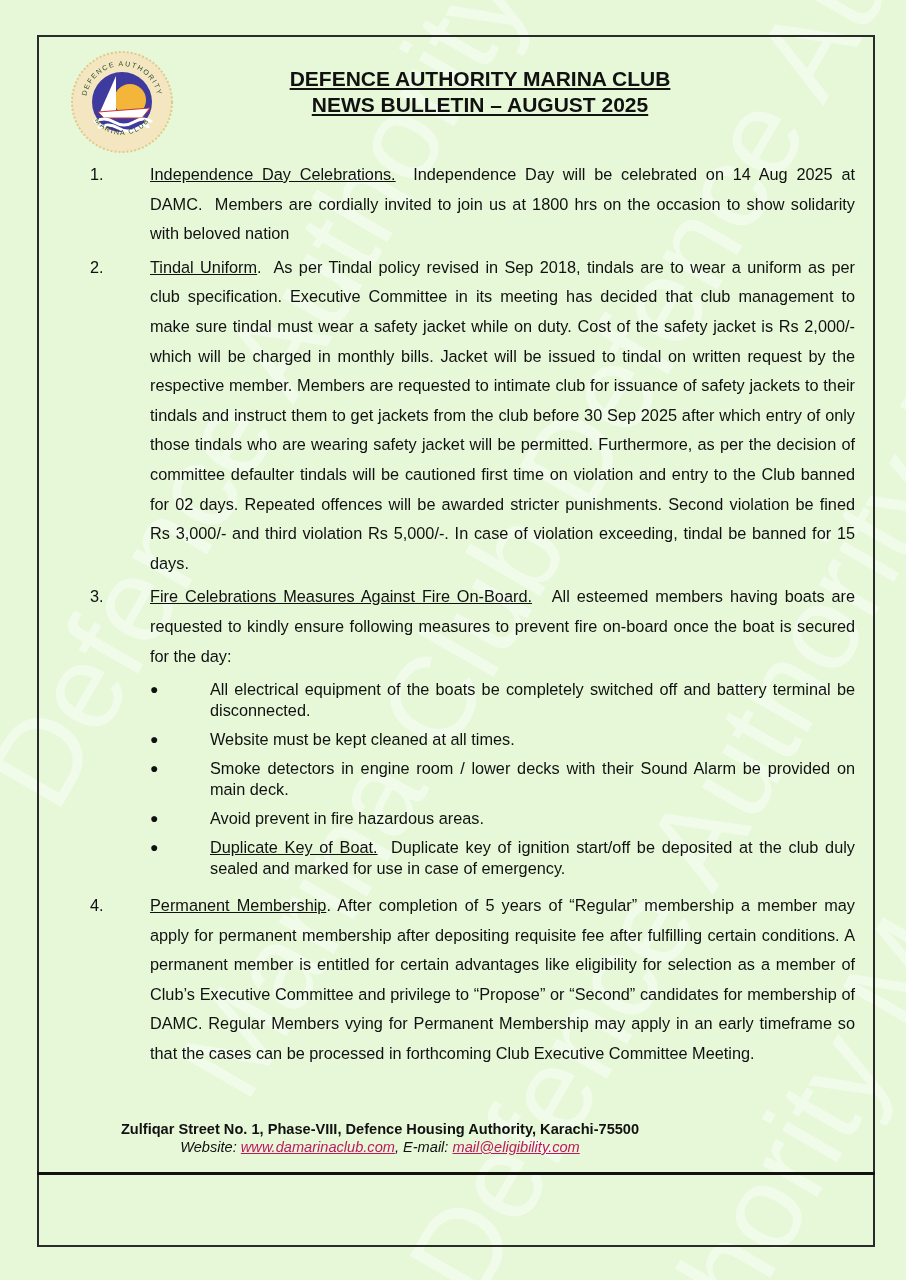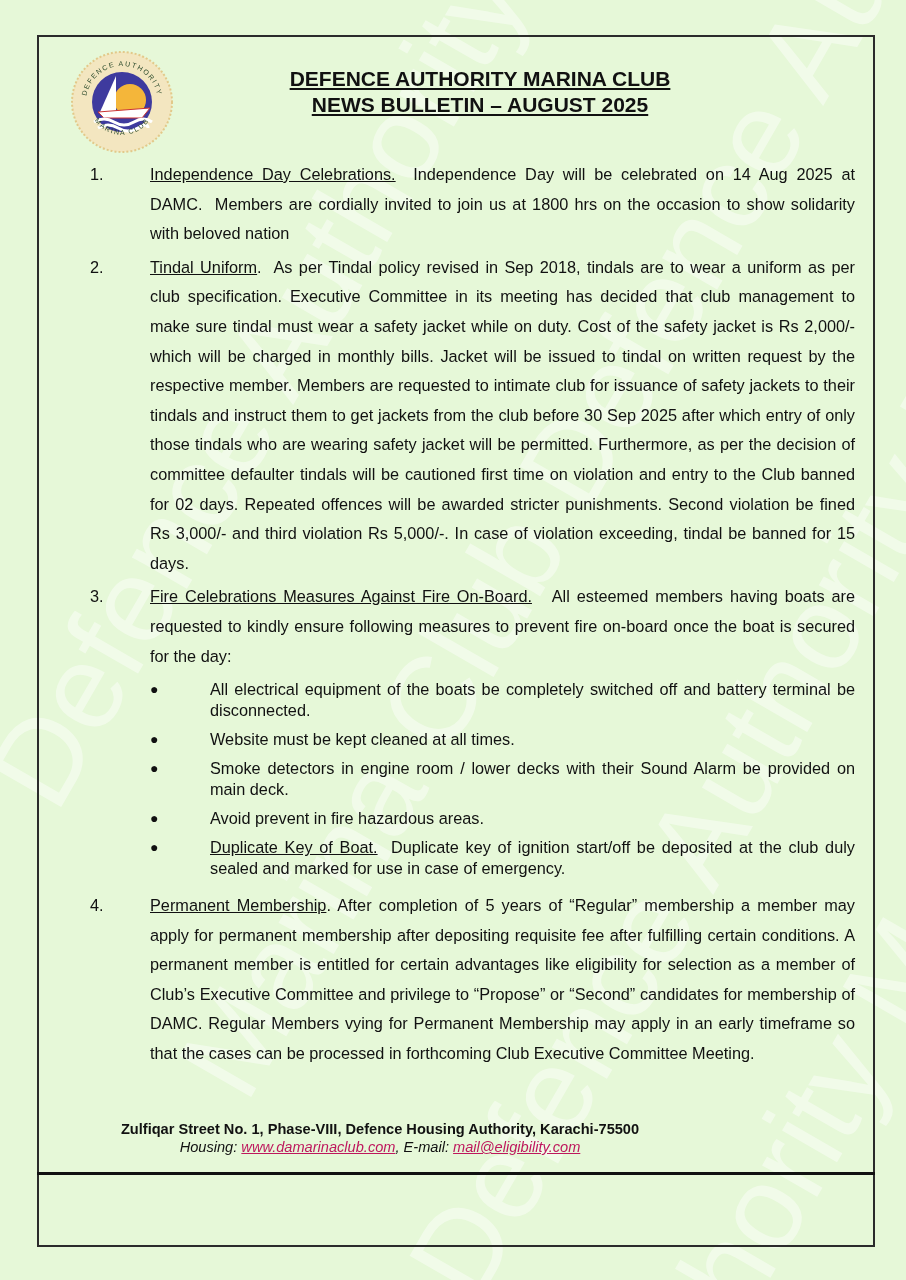--- a/index.html
+++ b/index.html
@@ -152,15 +152,15 @@
       <span class="head">Permanent Membership</span><span>. After completion of 5 years of “Regular” membership a member may apply for permanent membership after depositing requisite fee after fulfilling certain conditions. A permanent member is entitled for certain advantages like eligibility for selection as a member of Club’s Executive Committee and privilege to “Propose” or “Second” candidates for membership of DAMC. Regular Members vying for Permanent Membership may apply in an early timeframe so that the cases can be processed in forthcoming Club Executive Committee Meeting.</span>
     </div>
   </div>
 </div>
 
 <div class="footer-line"></div>
 
 <div class="footer">
   <div class="b">Zulfiqar Street No. 1, Phase-VIII, Defence Housing Authority, Karachi-75500</div>
   <div class="web">
-    <span>Housing: </span><a>www.damarinaclub.com</a><span>, E-mail: </span><a>mail@eligibility.com</a>
+    <span>Website: </span><a>www.damarinaclub.com</a><span>, E-mail: </span><a>mail@eligibility.com</a>
   </div>
 </div>
 
 </body></html>

